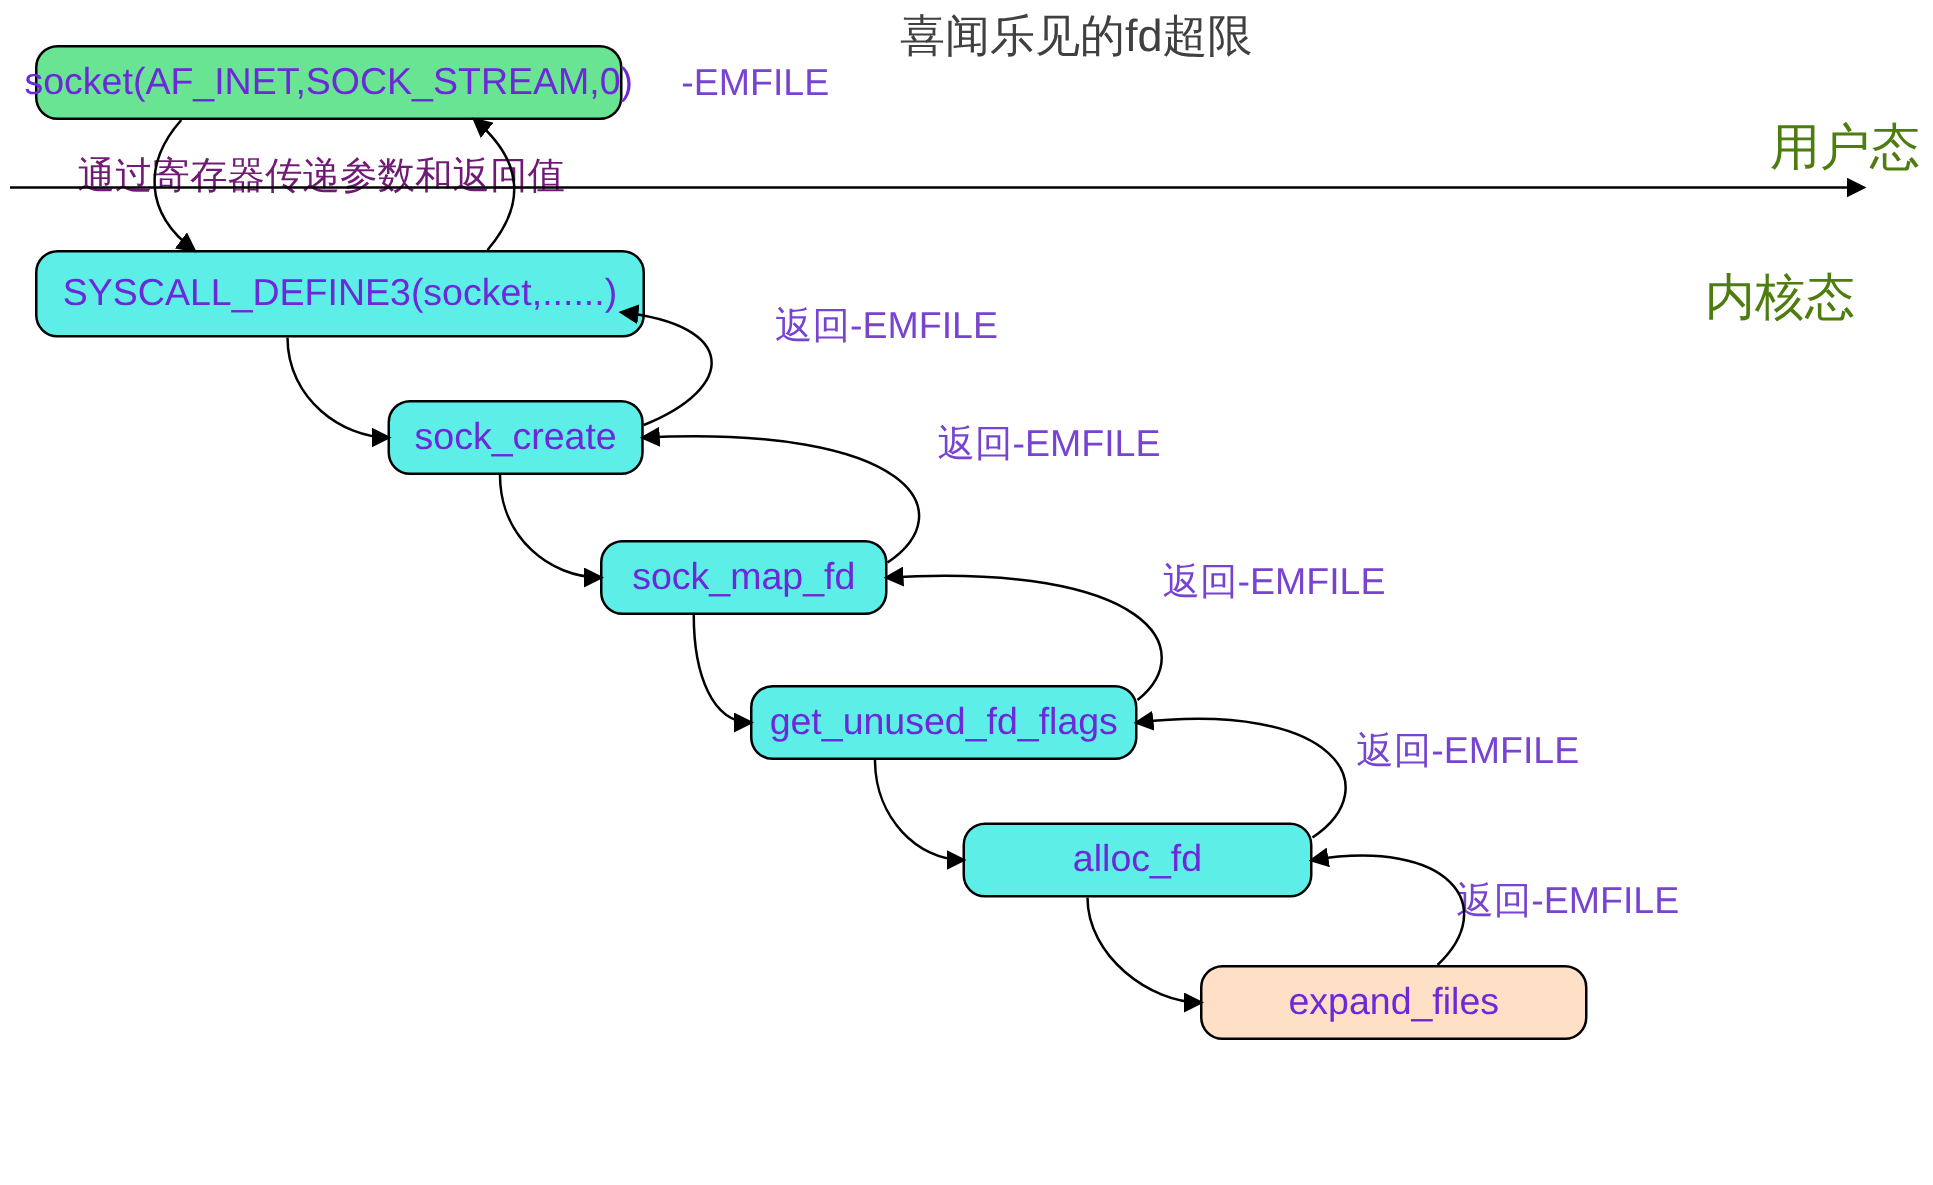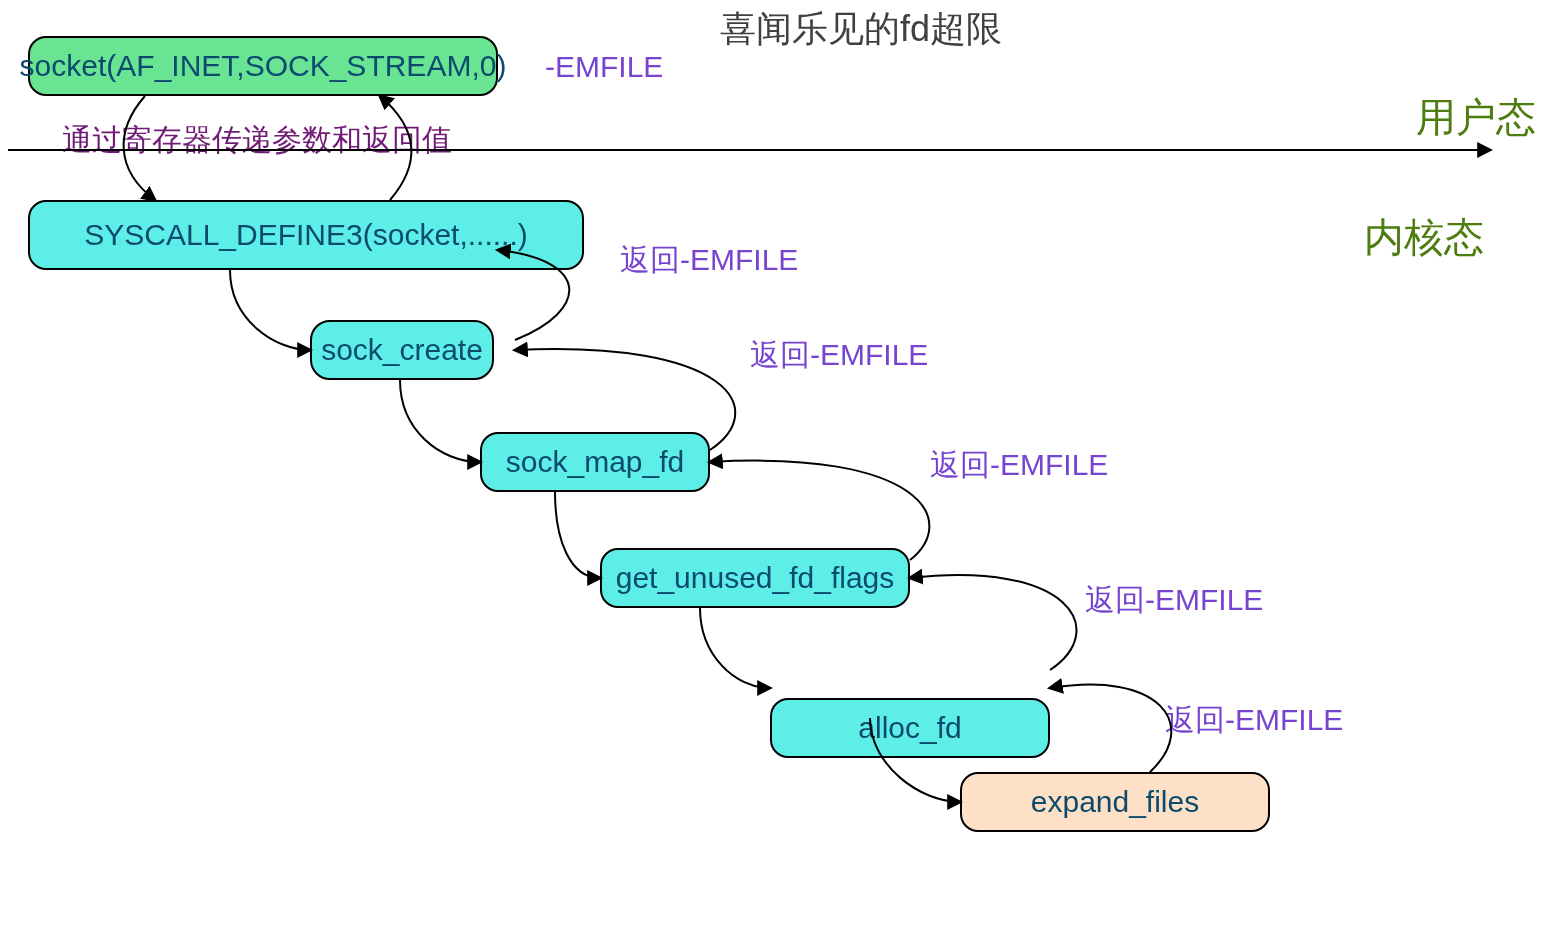--- a/index.html
+++ b/index.html
@@ -7,21 +7,21 @@
     .stage { position: relative; width: 1546px; height: 948px; }
     .node {
       position: absolute;
       border: 2px solid #000;
       border-radius: 18px;
       display: flex;
       align-items: center;
       justify-content: center;
       font-size: 30px;
       font-weight: 500;
-      color: #0c4a6e;
+      color: #6d28d9;
       padding: 0 20px;
       white-space: nowrap;
     }
     .green { background: #68e493; }
     .cyan  { background: #5ceee7; }
     .peach { background: #fde0c5; }
     .label {
       position: absolute;
       font-size: 30px;
       white-space: nowrap;
@@ -40,37 +40,37 @@
 
   <div class="label title" style="left:720px; top:5px;">喜闻乐见的fd超限</div>
 
   <div class="label black big" style="left:1380px; top:90px;">用户态</div>
   <div class="label black big" style="left:1328px; top:210px;">内核态</div>
 
   <div class="node green" style="left:28px;  top:36px;  width:470px; height:60px;">
     <span>socket(AF_INET,SOCK_STREAM,0)</span>
   </div>
 
-  <div class="node cyan" style="left:28px;  top:200px; width:556px; height:70px;">
+  <div class="node cyan" style="left:28px;  top:200px; width:488px; height:70px;">
     <span>SYSCALL_DEFINE3(socket,......)</span>
   </div>
 
-  <div class="node cyan" style="left:310px; top:320px; width:184px; height:60px;border-radius:20px;">
+  <div class="node cyan" style="left:310px; top:320px; width:205px; height:60px;">
     <span>sock_create</span>
   </div>
 
   <div class="node cyan" style="left:480px; top:432px; width:230px; height:60px;">
     <span>sock_map_fd</span>
   </div>
 
   <div class="node cyan" style="left:600px; top:548px; width:310px; height:60px;">
     <span>get_unused_fd_flags</span>
   </div>
 
-  <div class="node cyan" style="left:770px; top:658px; width:280px; height:60px;margin-top:40px;">
+  <div class="node cyan" style="left:770px; top:658px; width:280px; height:60px;">
     <span>alloc_fd</span>
   </div>
 
   <div class="node peach" style="left:960px; top:772px; width:310px; height:60px;text-align:center;">
     <span>expand_files</span>
   </div>
 
   <div class="label blue" style="left:62px;  top:120px;">通过寄存器传递参数和返回值</div>
   <div class="label purple" style="left:545px; top:50px;text-align:center;">-EMFILE</div>
   <div class="label purple" style="left:620px; top:240px;">返回-EMFILE</div>

